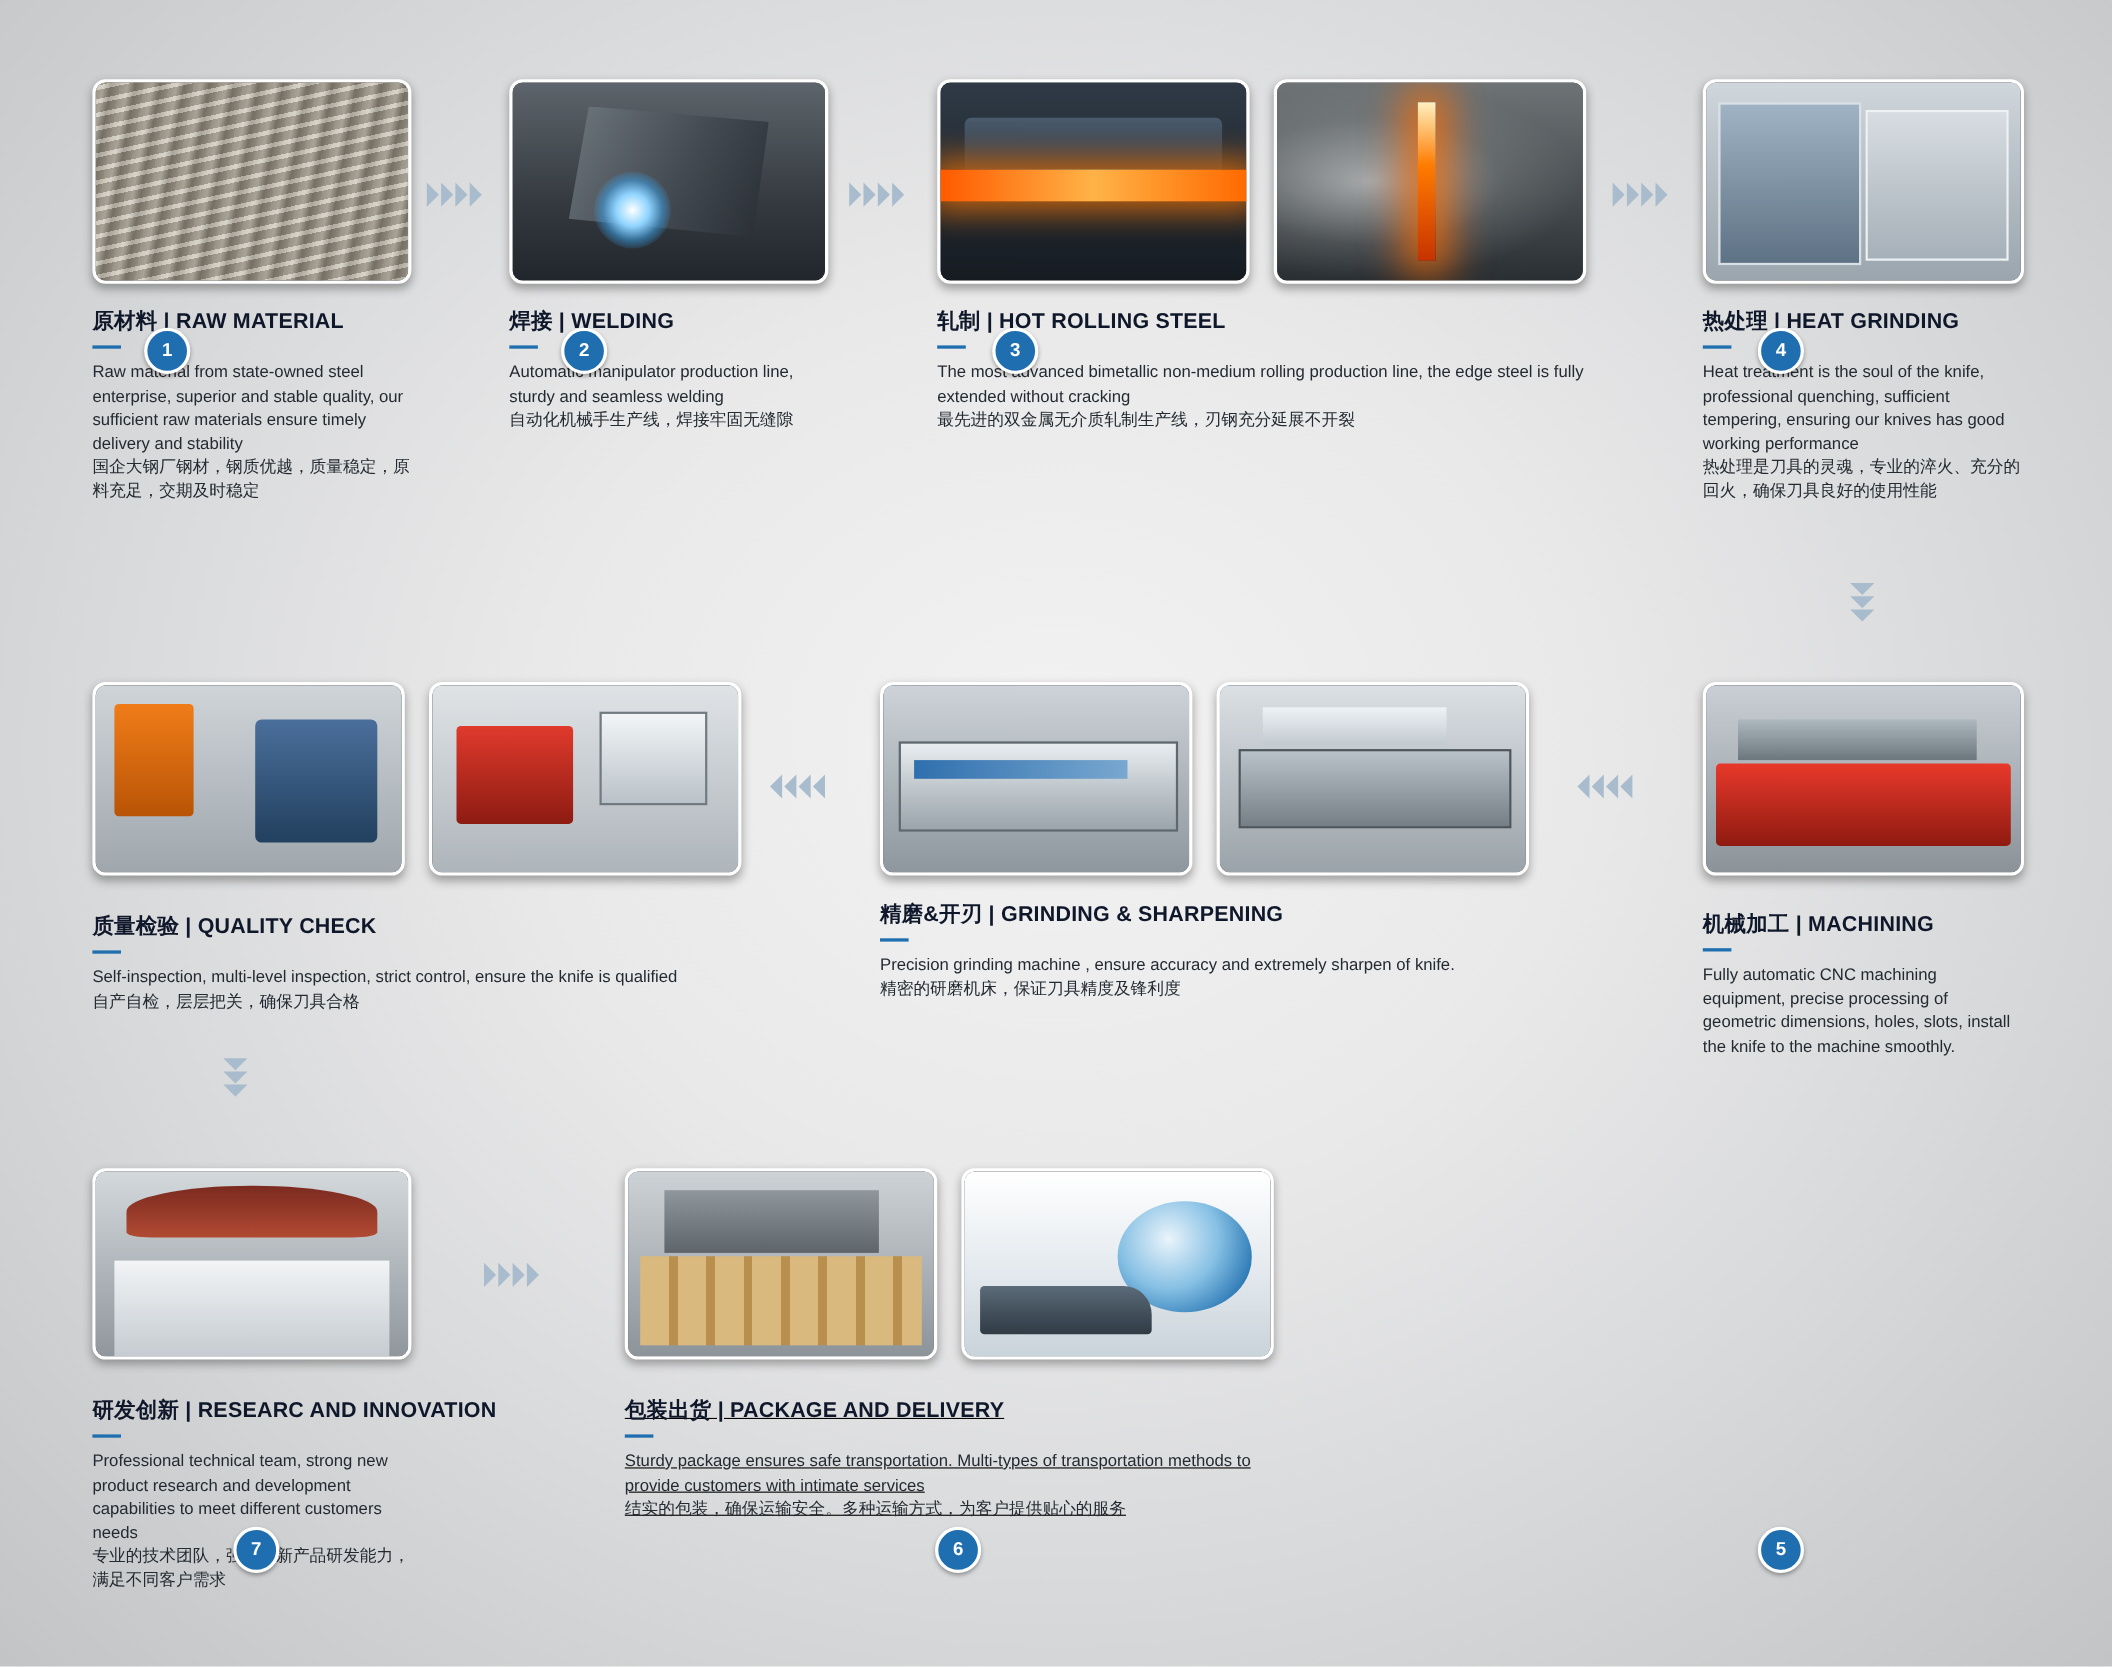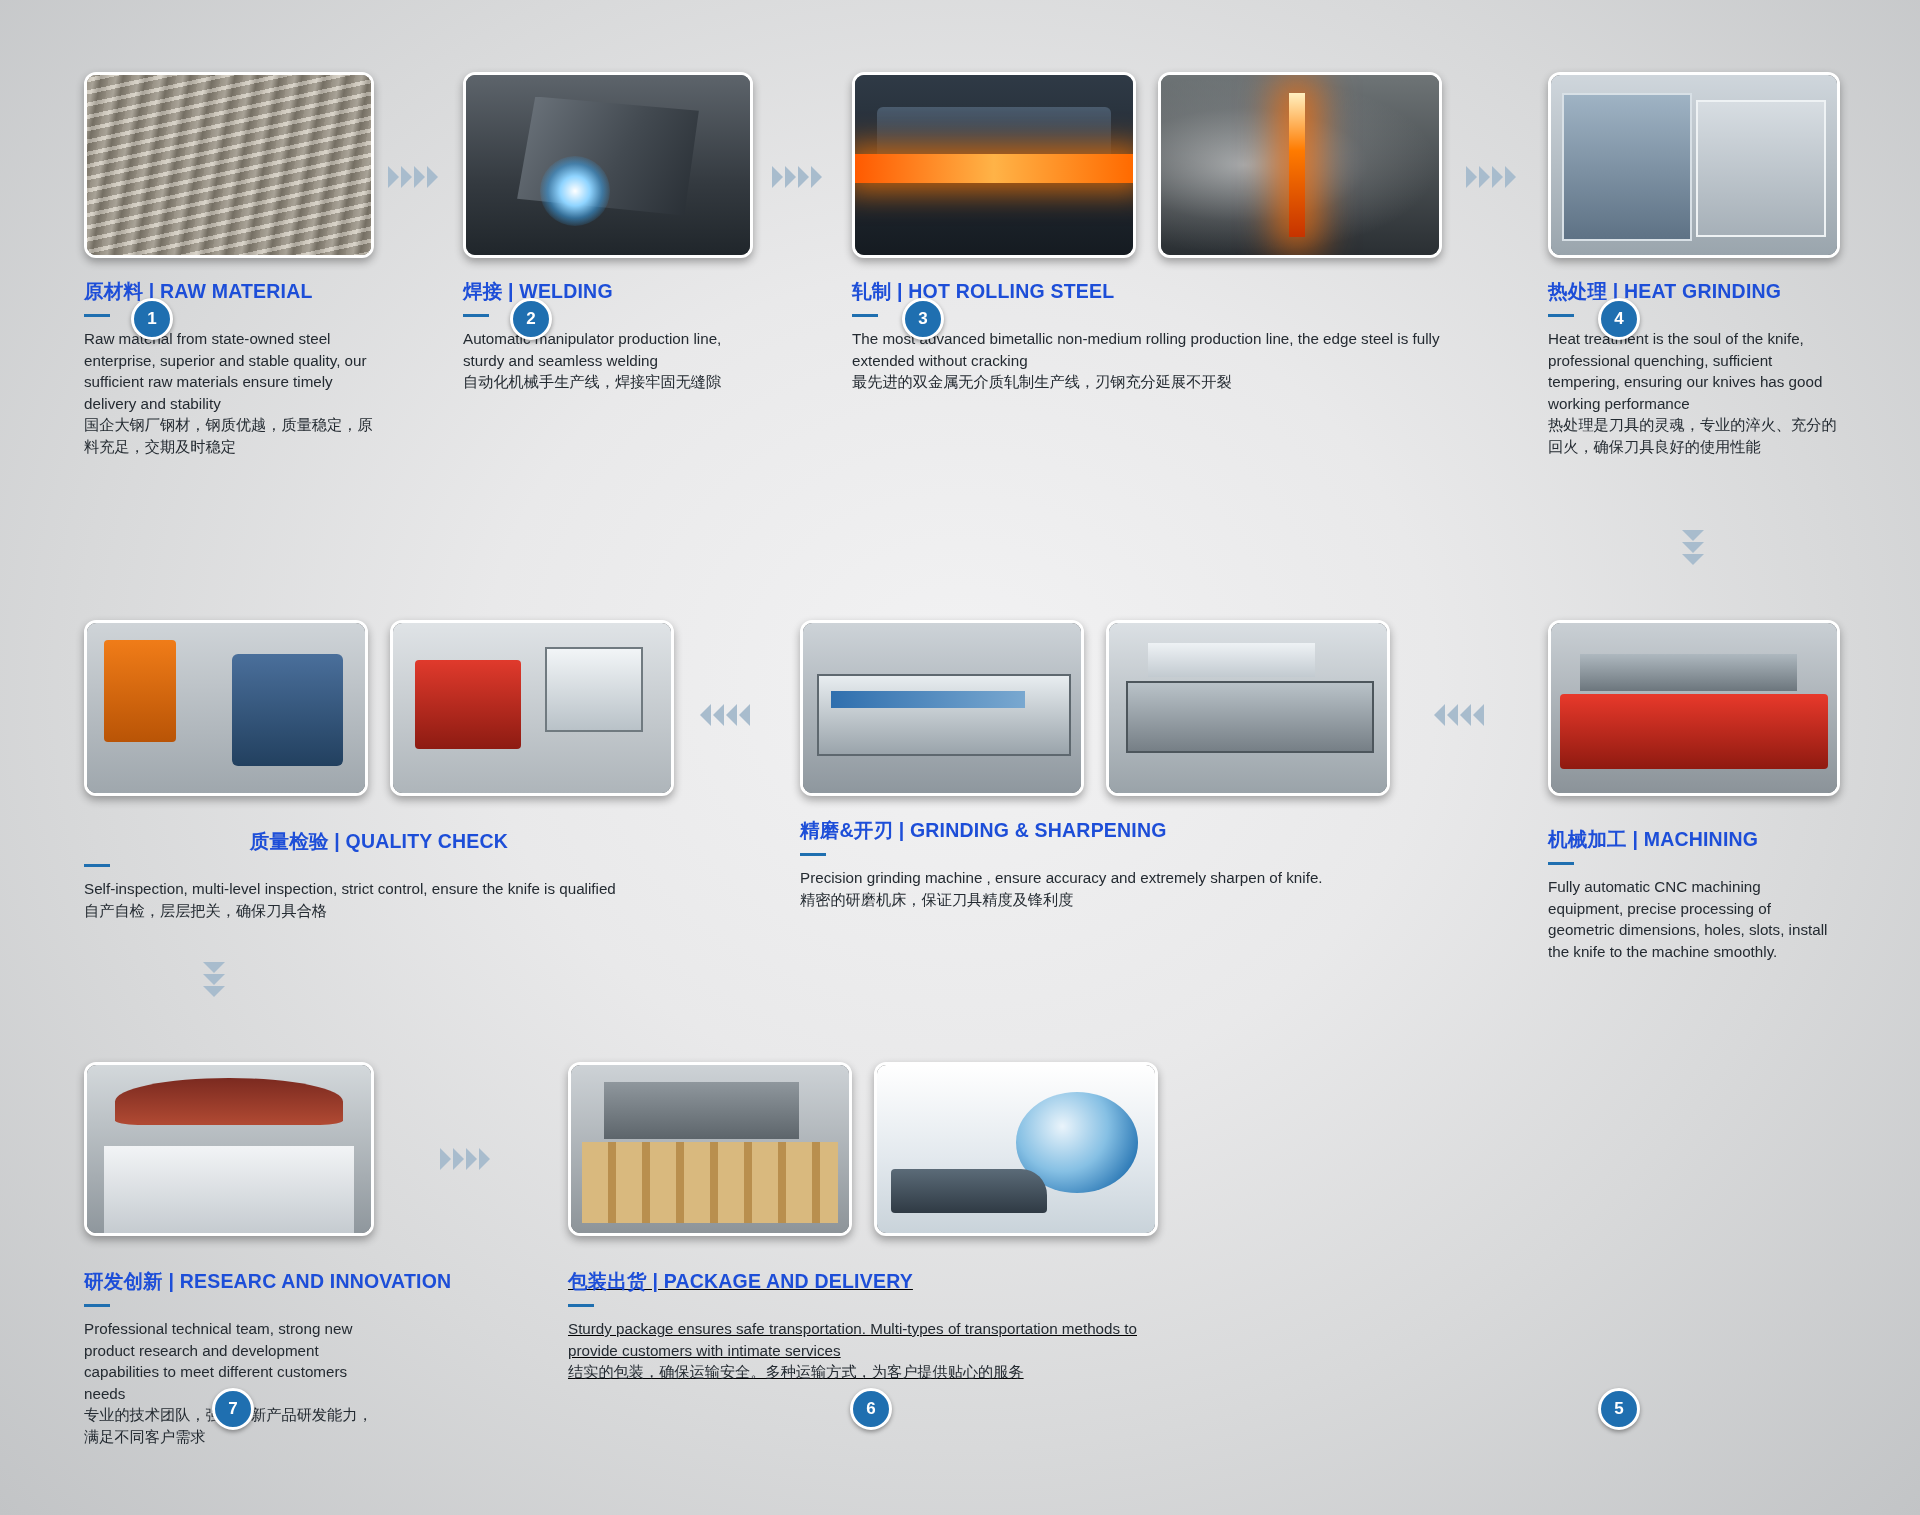--- a/index.html
+++ b/index.html
@@ -55,21 +55,21 @@
     display: flex;
     align-items: center;
     justify-content: center;
     box-shadow: 0 2px 4px rgba(0,0,0,0.35);
     z-index: 5;
   }
   .title {
     margin-top: 20px;
     font-size: 19.5px;
     font-weight: bold;
-    color: #1d4ed8;
+    color: #0f172a;
     letter-spacing: 0.2px;
     white-space: nowrap;
   }
   .rule {
     margin-top: 9px;
     width: 26px;
     height: 3px;
     background: #1f6fb0;
   }
   .desc {
@@ -278,21 +278,21 @@
   <div class="step" style="left:84px; top:620px; width:590px;">
     <div class="imgrow">
       <div class="photo" style="width:284px;height:170px;">
         <div class="ph-inner p-qc1"></div>
       </div>
       <div class="photo" style="width:284px;height:170px;">
         <div class="ph-inner p-qc2"></div>
       </div>
     </div>
     <div class="badge" style="left:128px; top:768px;">7</div>
-    <div class="title" style="margin-top:32px;text-align:center;">质量检验 | QUALITY CHECK</div>
+    <div class="title" style="margin-top:32px;">质量检验 | QUALITY CHECK</div>
     <div class="rule"></div>
     <div class="desc" style="width:600px;">
       <span>Self-inspection, multi-level inspection, strict control, ensure the knife is qualified</span>
       <span class="cn">自产自检，层层把关，确保刀具合格</span>
     </div>
   </div>
 
   <div class="arrows" style="left:700px; top:704px;">
     <div class="chev left"></div>
       <div class="chev left"></div>

